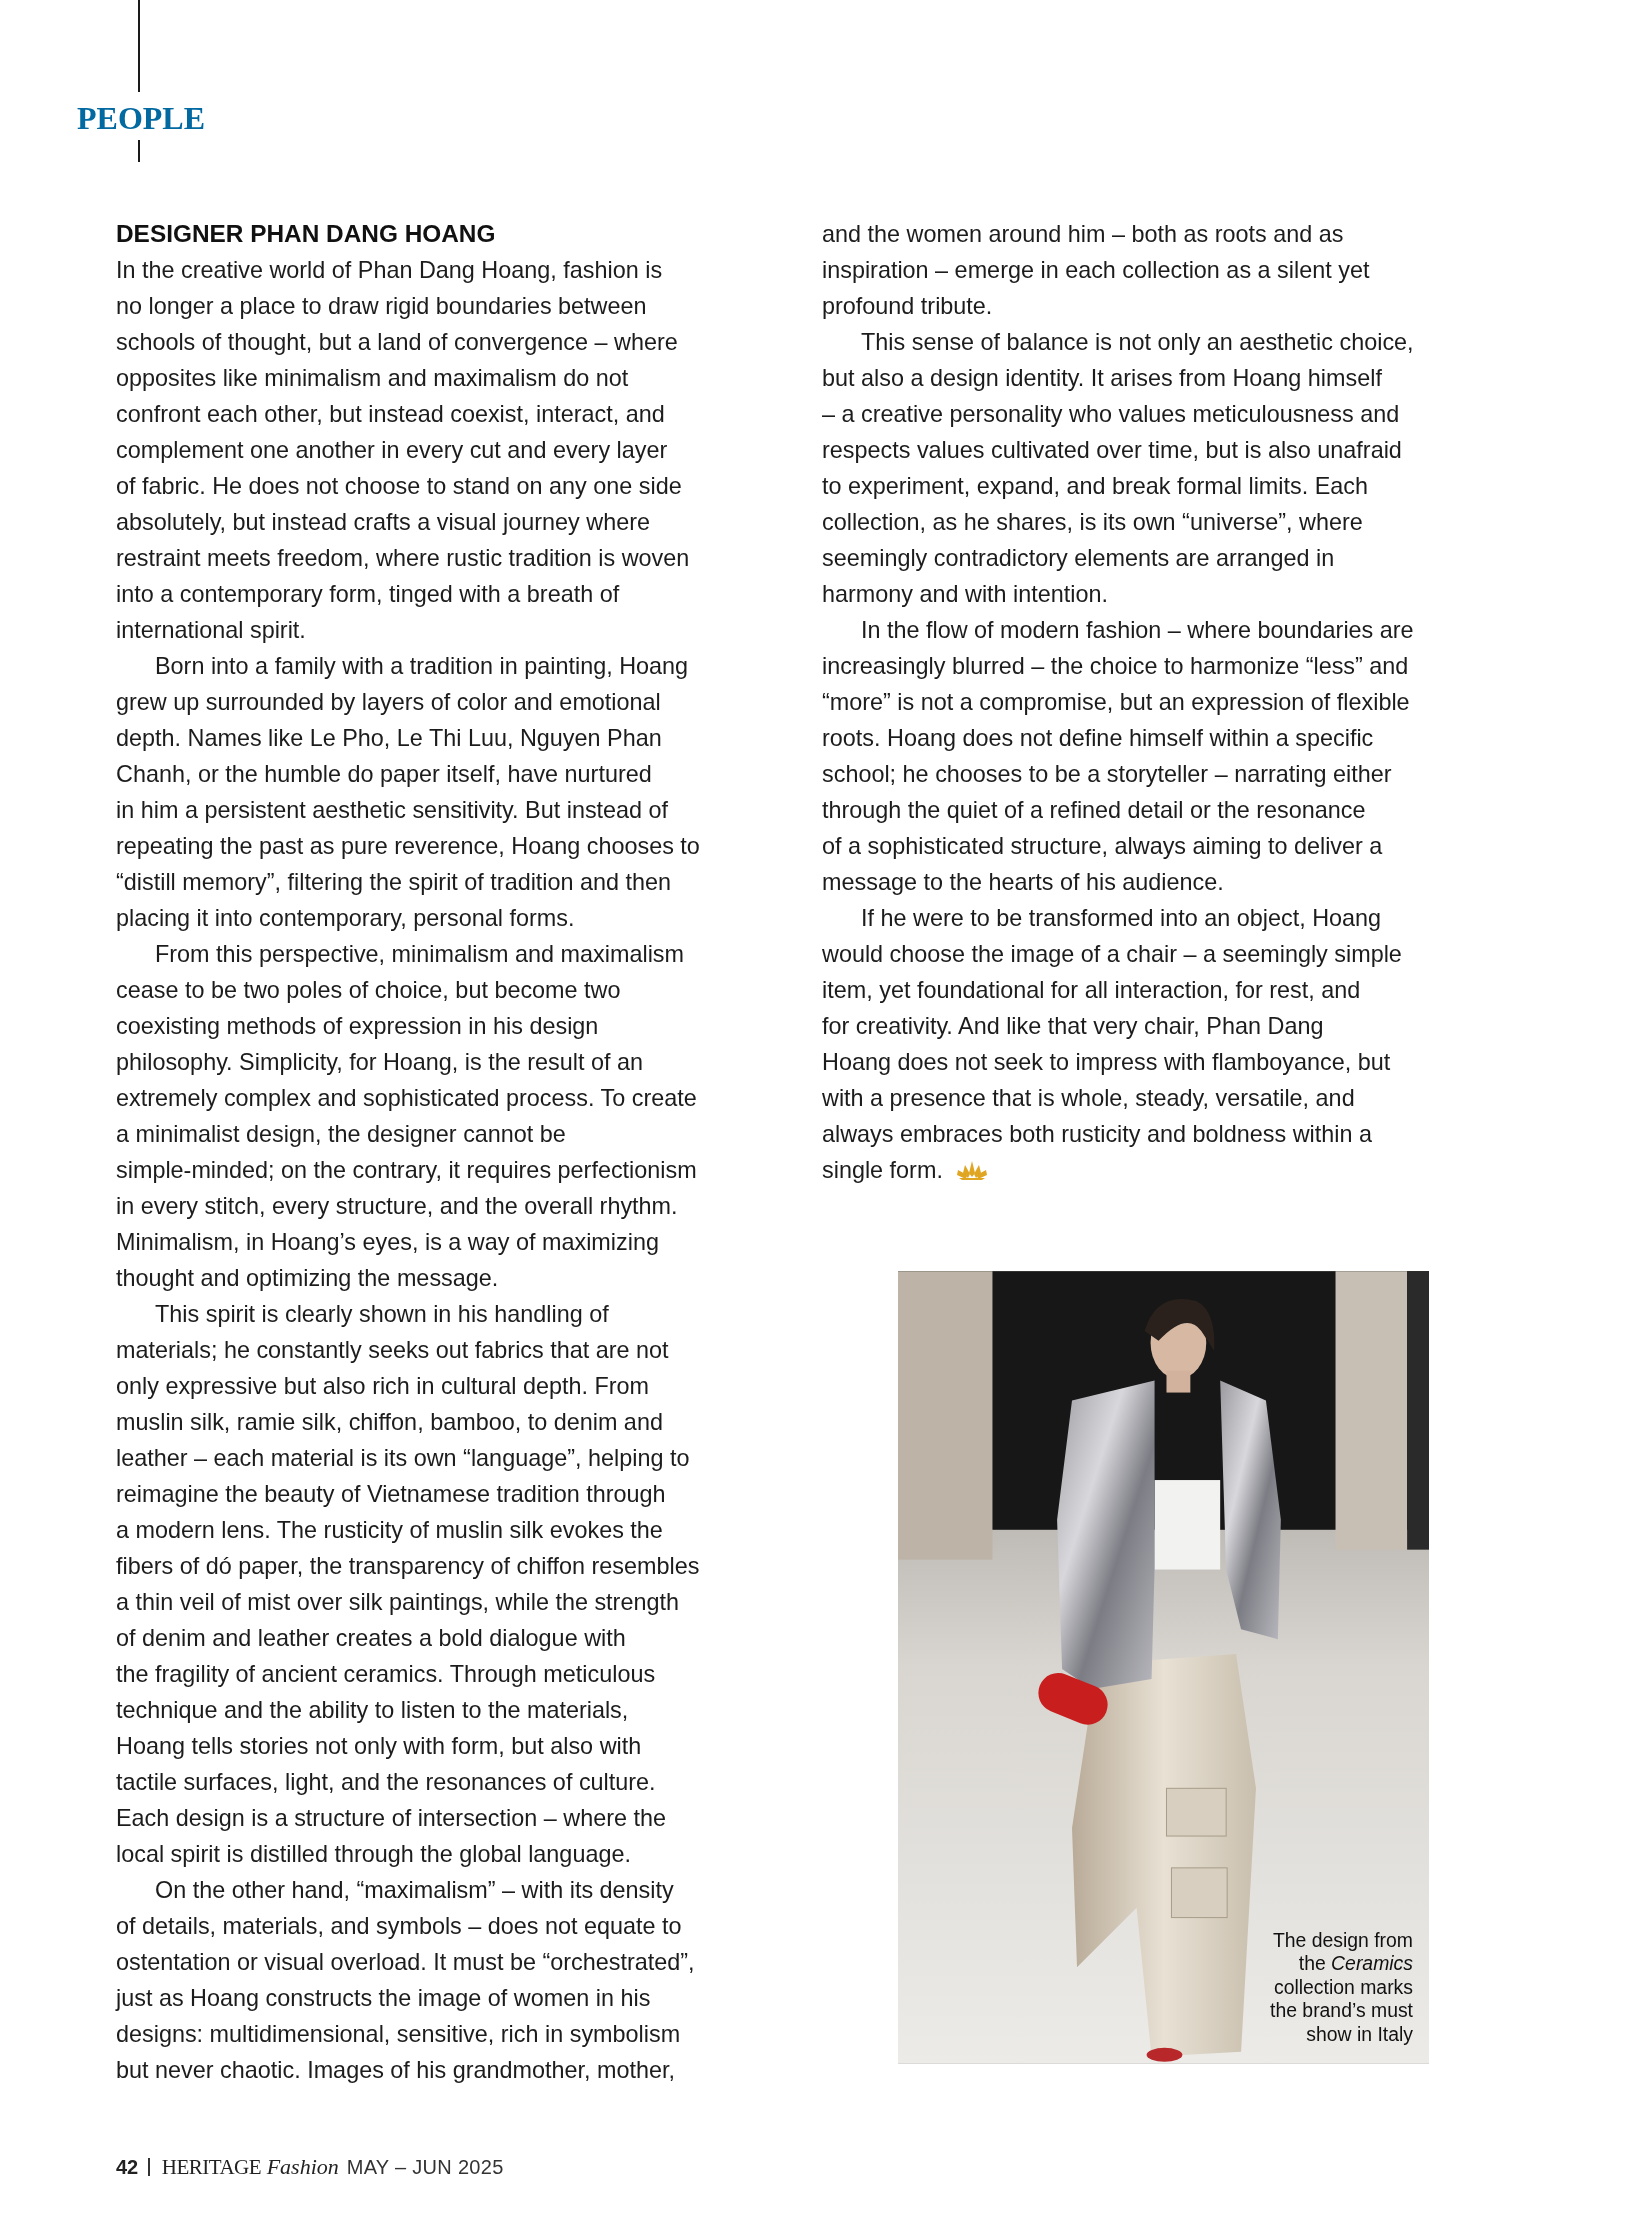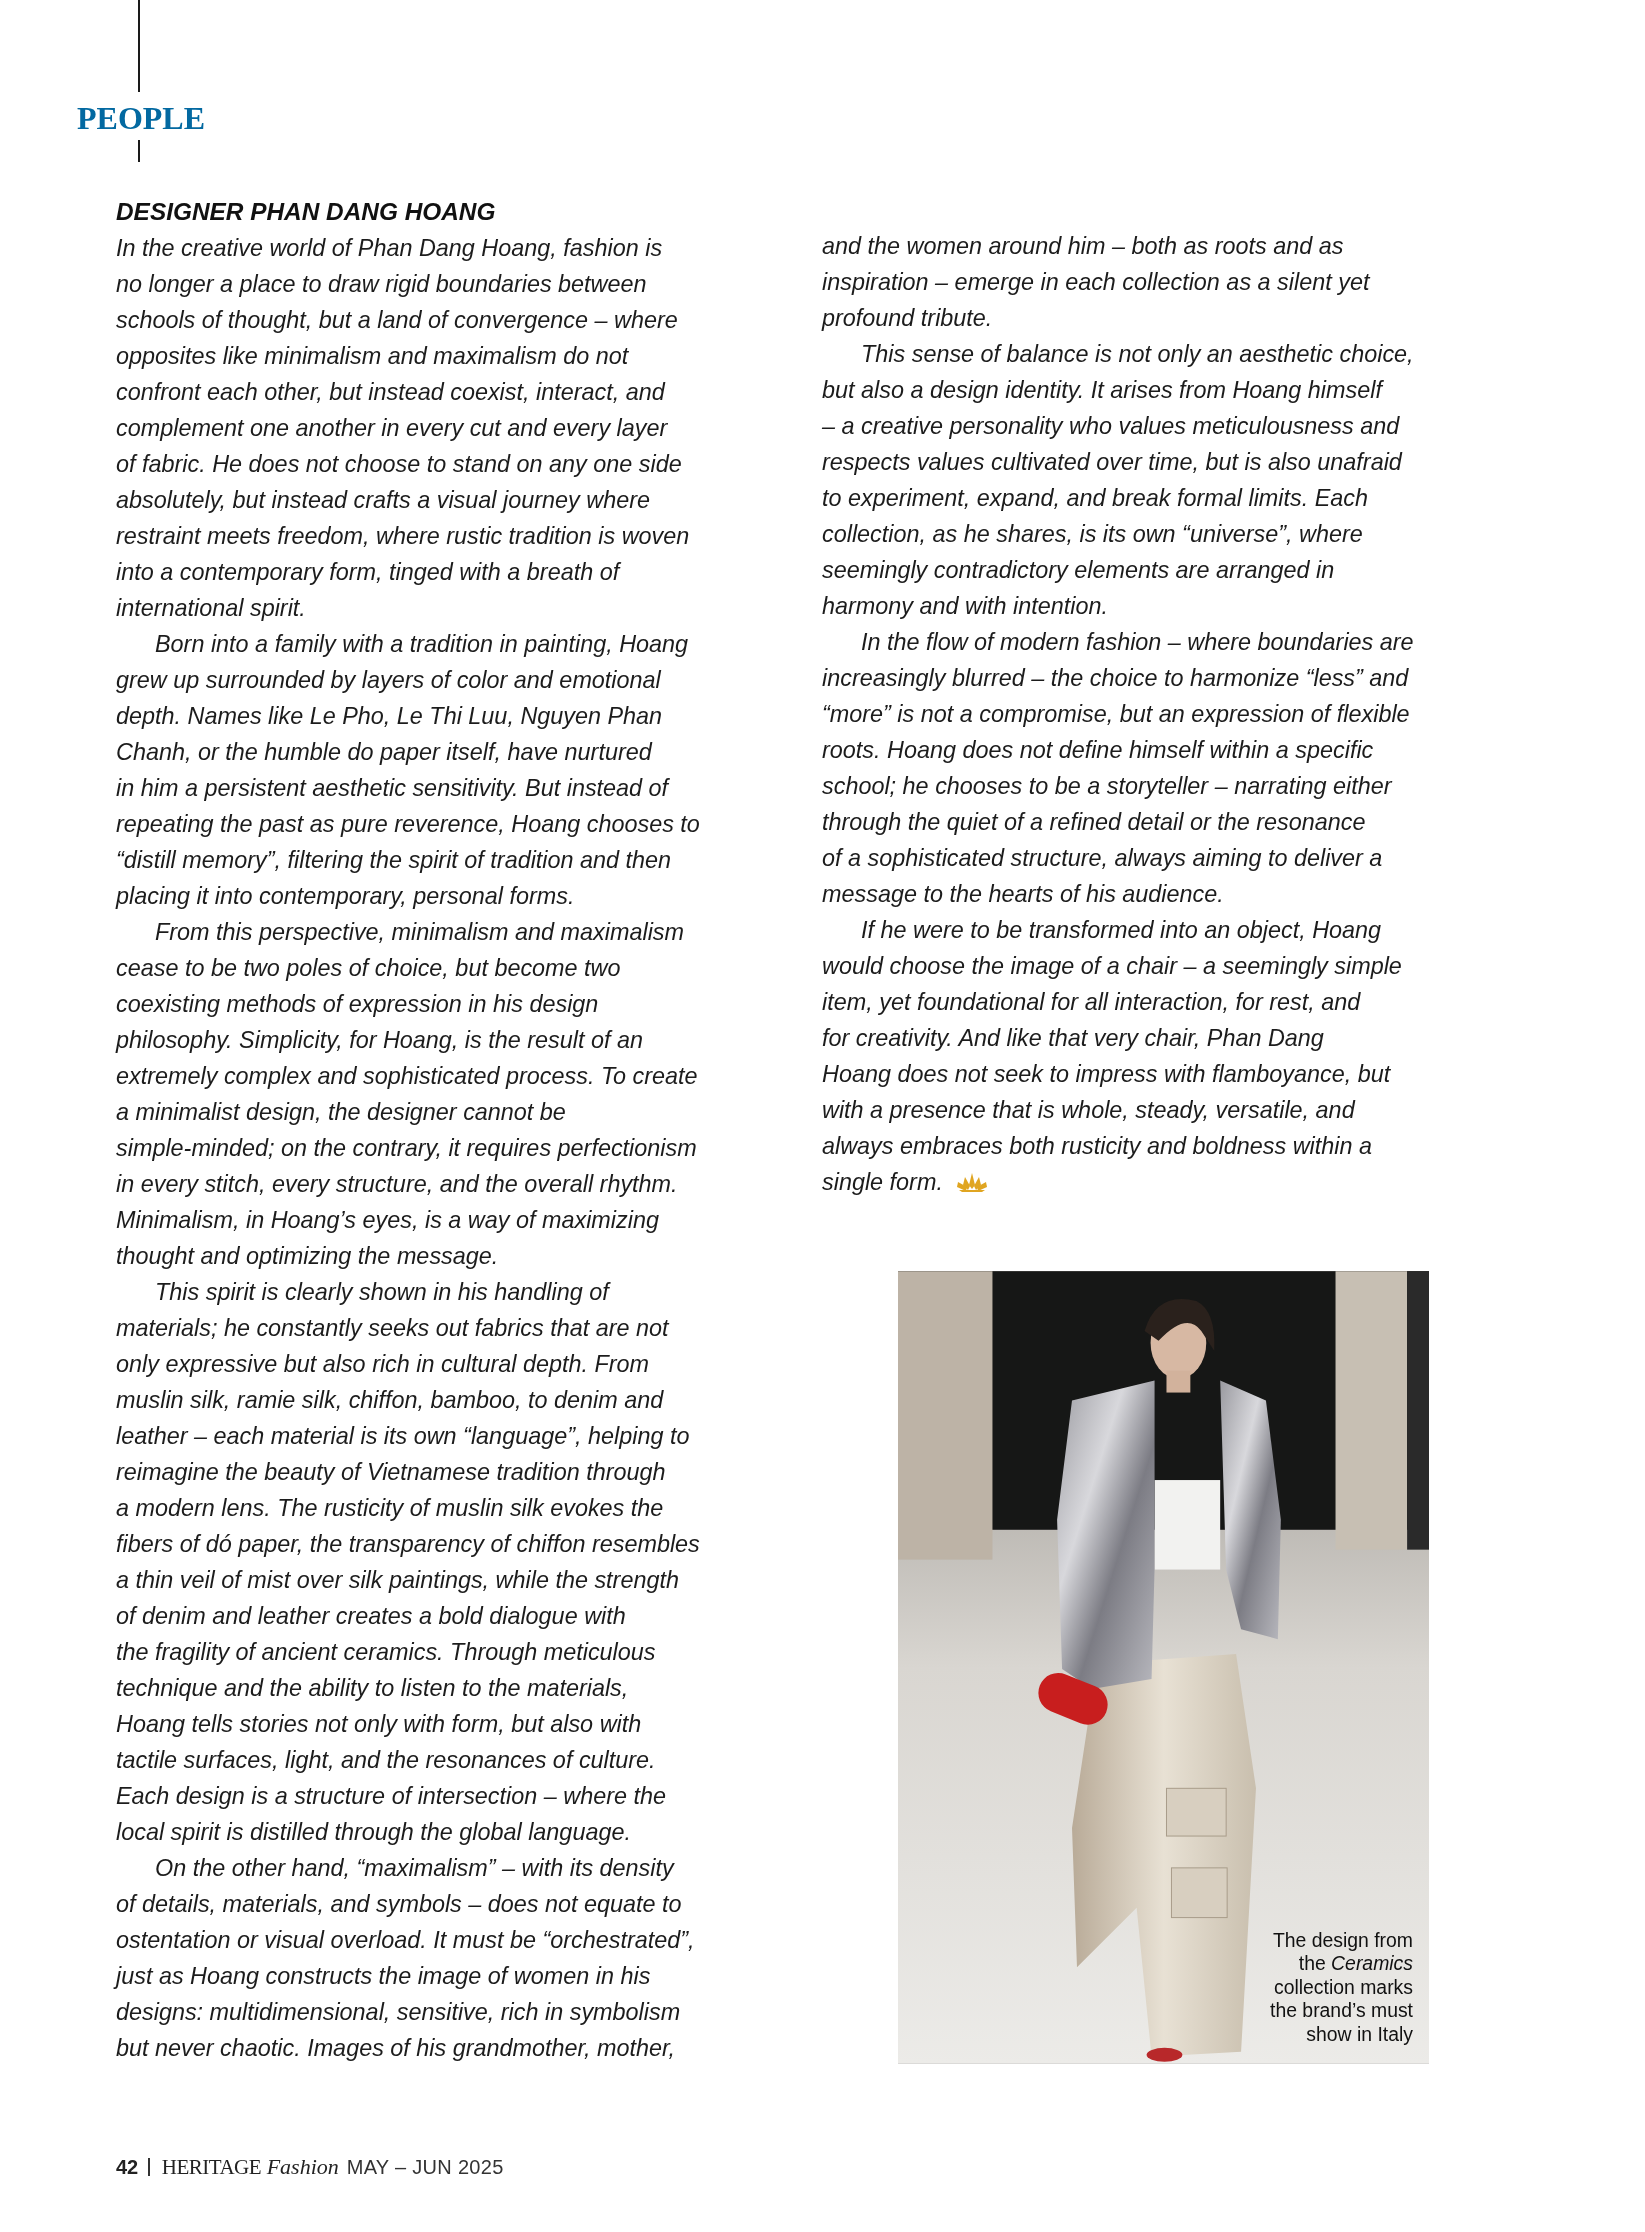--- a/index.html
+++ b/index.html
@@ -4,23 +4,23 @@
 <style>
   html, body { margin: 0; padding: 0; background: #ffffff; }
   body { width: 1646px; height: 2233px; position: relative; overflow: hidden;
          font-family: "Liberation Sans", sans-serif; color: #1a1a1a; }
 
   .rule-top { position: absolute; left: 138px; top: 0; width: 2px; height: 92px; background: #1a1a1a; }
   .rule-bottom { position: absolute; left: 138px; top: 140px; width: 2px; height: 22px; background: #1a1a1a; }
   .section-label { position: absolute; left: 77px; top: 100px; font-family: "Liberation Serif", serif;
                    font-weight: bold; font-size: 32px; letter-spacing: 0px; color: #0369a1; line-height: 36px; }
 
-  .col { position: absolute; top: 194px; width: 697px; font-size: 23.4px; line-height: 36px; color: #1c1c1c; font-style: italic; }
+  .col { position: absolute; top: 216px; width: 697px; font-size: 23.4px; line-height: 36px; color: #1c1c1c; }
   .col-left { left: 116px; }
-  .col-right { left: 822px; margin-top: 34px; }
+  .col-right { left: 822px; }
   .headline { font-weight: bold; font-size: 24.4px; line-height: 36px; color: #111; letter-spacing: 0px; }
   .line { white-space: nowrap; display: block; height: 36px; }
   .indent { padding-left: 39px; }
 
   .end-mark { display: inline-block; width: 34px; height: 22px; vertical-align: -3px; margin-left: 12px; }
 
   .photo { position: absolute; left: 898px; top: 1271px; width: 531px; height: 793px; overflow: hidden;
            background: #a3a3a3; }
   .photo svg { display: block; }
   .caption { position: absolute; right: 16px; bottom: 18px; text-align: right; font-size: 19.4px;

